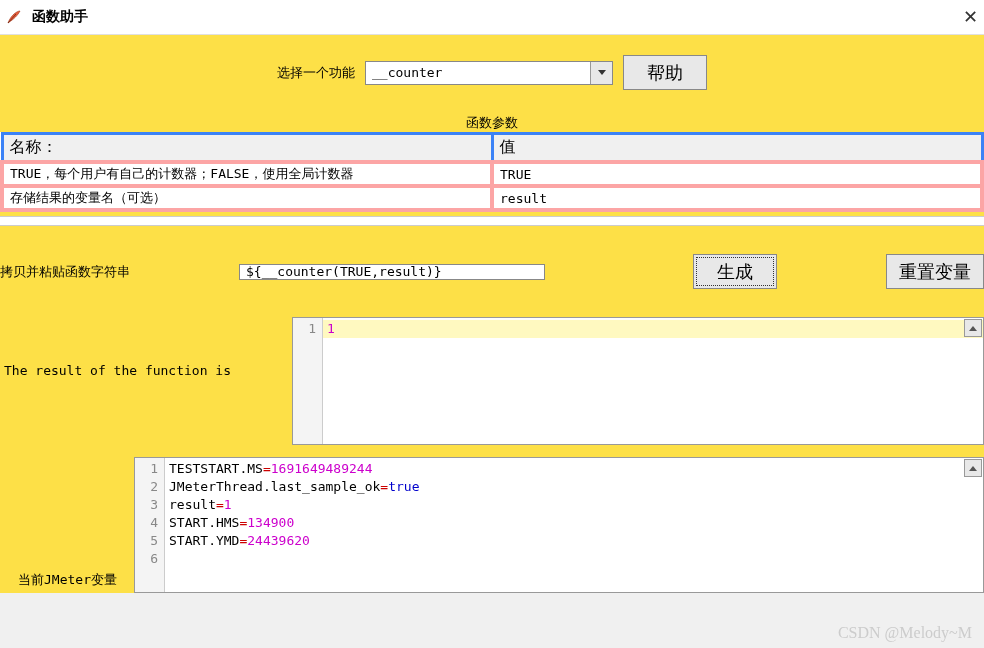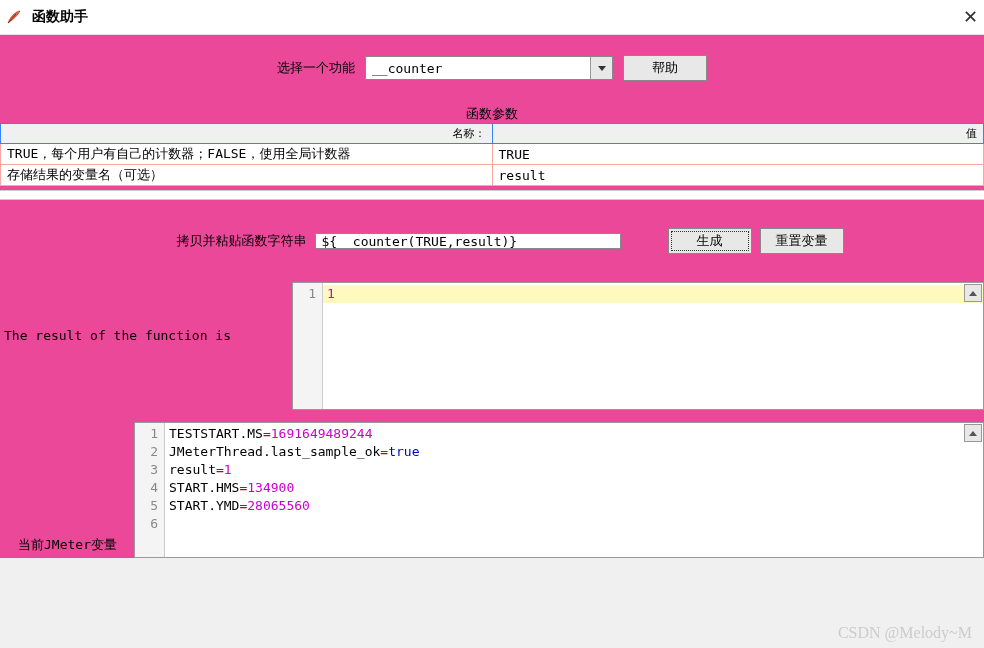--- a/index.html
+++ b/index.html
@@ -39,21 +39,21 @@
       font-size: 14px;
     }
     .close-icon {
       font-size: 18px;
       font-weight: normal;
       color: #333;
       cursor: pointer;
       font-family: Arial, sans-serif;
     }
     .content {
-      background: #ec4899;
+      background: #fde047;
       padding-top: 20px;
     }
     .row-func-select {
       display: flex;
       align-items: center;
       justify-content: center;
       gap: 10px;
       margin-bottom: 24px;
     }
     .label {
@@ -78,53 +78,53 @@
       display: flex;
       align-items: center;
       justify-content: center;
     }
     .select-arrow svg {
       width: 8px;
       height: 5px;
     }
     .btn {
       min-width: 84px;
-      height: 26px;
+      height: 35px;
       border: 1px solid #888;
       background: #e8e8e8;
       cursor: pointer;
       font-family: Liberation Sans, sans-serif;
-      font-size: 13px;
+      font-size: 18px;
       padding: 0 12px;
     }
     .btn-focused {
       outline: 1px dotted #333;
       outline-offset: -4px;
       margin-left: 39px;
     }
     .section-title {
       text-align: center;
       font-size: 13px;
       margin-bottom: 0;
     }
     .params-table {
       width: 100%;
       border-collapse: collapse;
       background: #fff;
     }
     .params-table th {
-      border: 1px solid #3b82f6;
+      border: 3px solid #3b82f6;
       background: #f0f0f0;
       font-weight: normal;
       padding: 2px 6px;
-      text-align: right;
-      font-size: 11px;
+      text-align: left;
+      font-size: 16px;
     }
     .params-table td {
-      border: 1px solid #fca5a5;
+      border: 4px solid #fca5a5;
       padding: 1px 6px;
       font-size: 13px;
       height: 20px;
     }
     .params-table td.name-cell {
       width: 50%;
     }
     .params-table td.value-cell {
       width: 50%;
       font-family: monospace;
@@ -132,24 +132,23 @@
     .spacer-bar {
       height: 10px;
       background: #fff;
       border-top: 1px solid #ccc;
       border-bottom: 1px solid #ccc;
       margin: 4px 0 28px 0;
     }
     .row-copy {
       display: flex;
       align-items: center;
-      justify-content: center;
+      justify-content: space-between;
       gap: 8px;
       margin-bottom: 28px;
-      padding-left: 36px;
     }
     .text-input {
       width: 306px;
       height: 16px;
       border: 1px solid #888;
       background: #fff;
       padding: 0 6px;
       font-family: monospace;
       font-size: 13px;
     }
@@ -340,21 +339,21 @@
         <div class="gutter-line">3</div>
         <div class="gutter-line">4</div>
         <div class="gutter-line">5</div>
         <div class="gutter-line">6</div>
       </div>
       <div class="code-area">
         <div class="code-line"><span class="var-key">TESTSTART.MS</span><span class="var-eq">=</span><span class="var-val">1691649489244</span></div>
         <div class="code-line"><span class="var-key">JMeterThread.last_sample_ok</span><span class="var-eq">=</span><span class="var-bool">true</span></div>
         <div class="code-line"><span class="var-key">result</span><span class="var-eq">=</span><span class="var-val">1</span></div>
         <div class="code-line"><span class="var-key">START.HMS</span><span class="var-eq">=</span><span class="var-val">134900</span></div>
-        <div class="code-line"><span class="var-key">START.YMD</span><span class="var-eq">=</span><span class="var-val">28065560</span></div>
+        <div class="code-line"><span class="var-key">START.YMD</span><span class="var-eq">=</span><span class="var-val">24439620</span></div>
       </div>
       <div class="scroll-arrow">
         <svg viewBox="0 0 8 5" width="8" height="5">
             <path d="M0 5 L4 0 L8 5 Z" fill="#555"></path>
           </svg>
       </div>
     </div>
   </div>
 
 </div>

